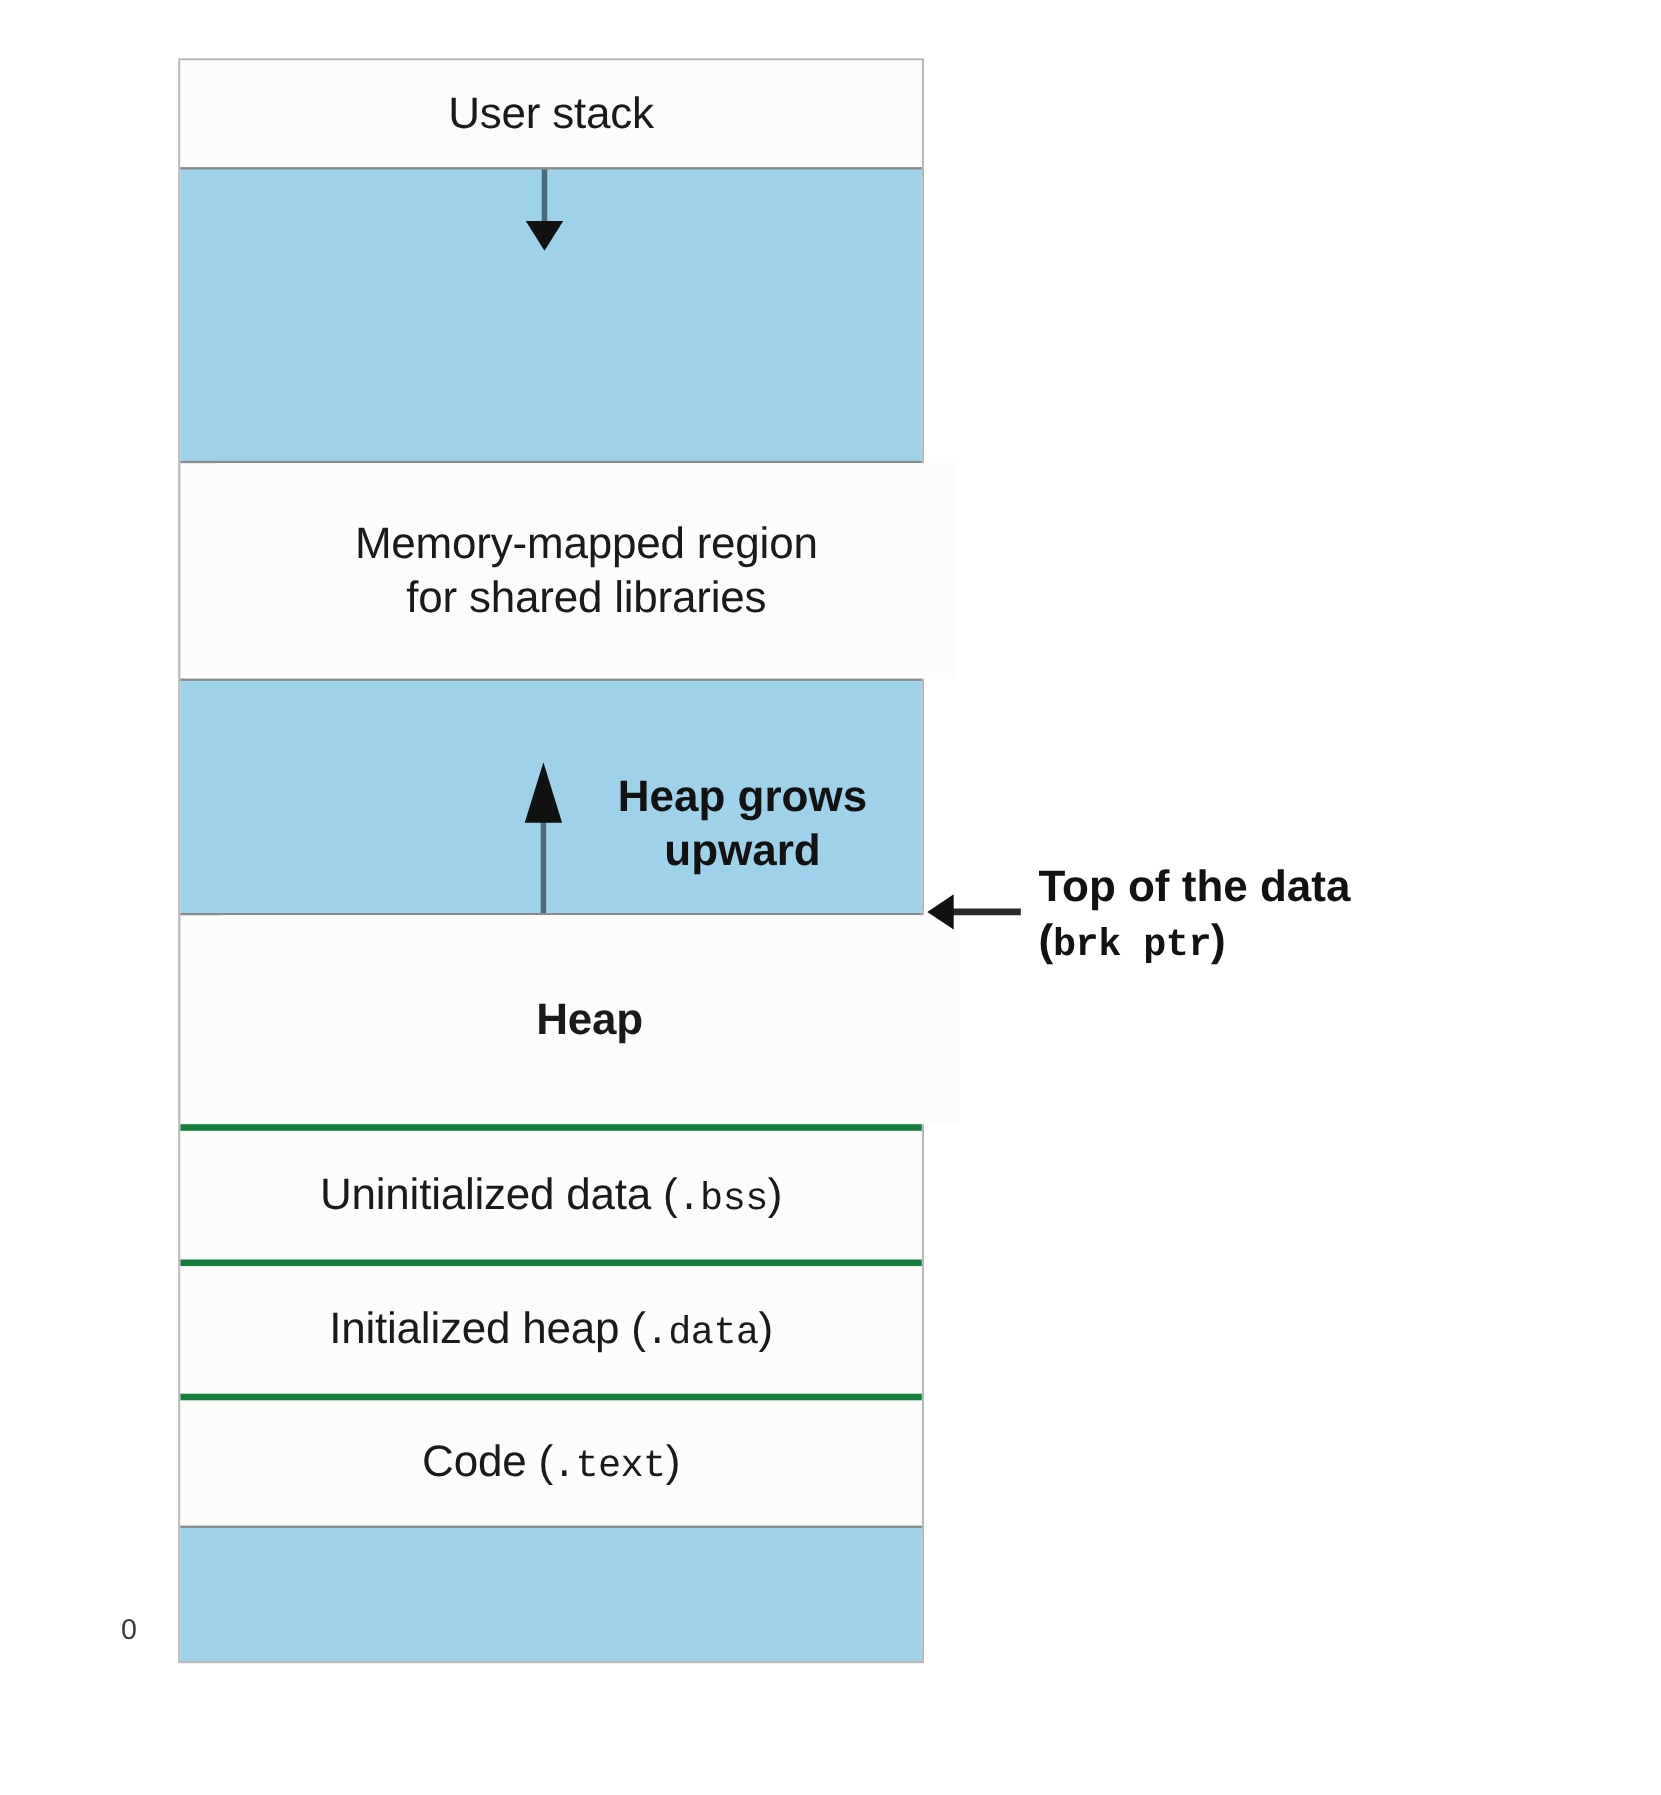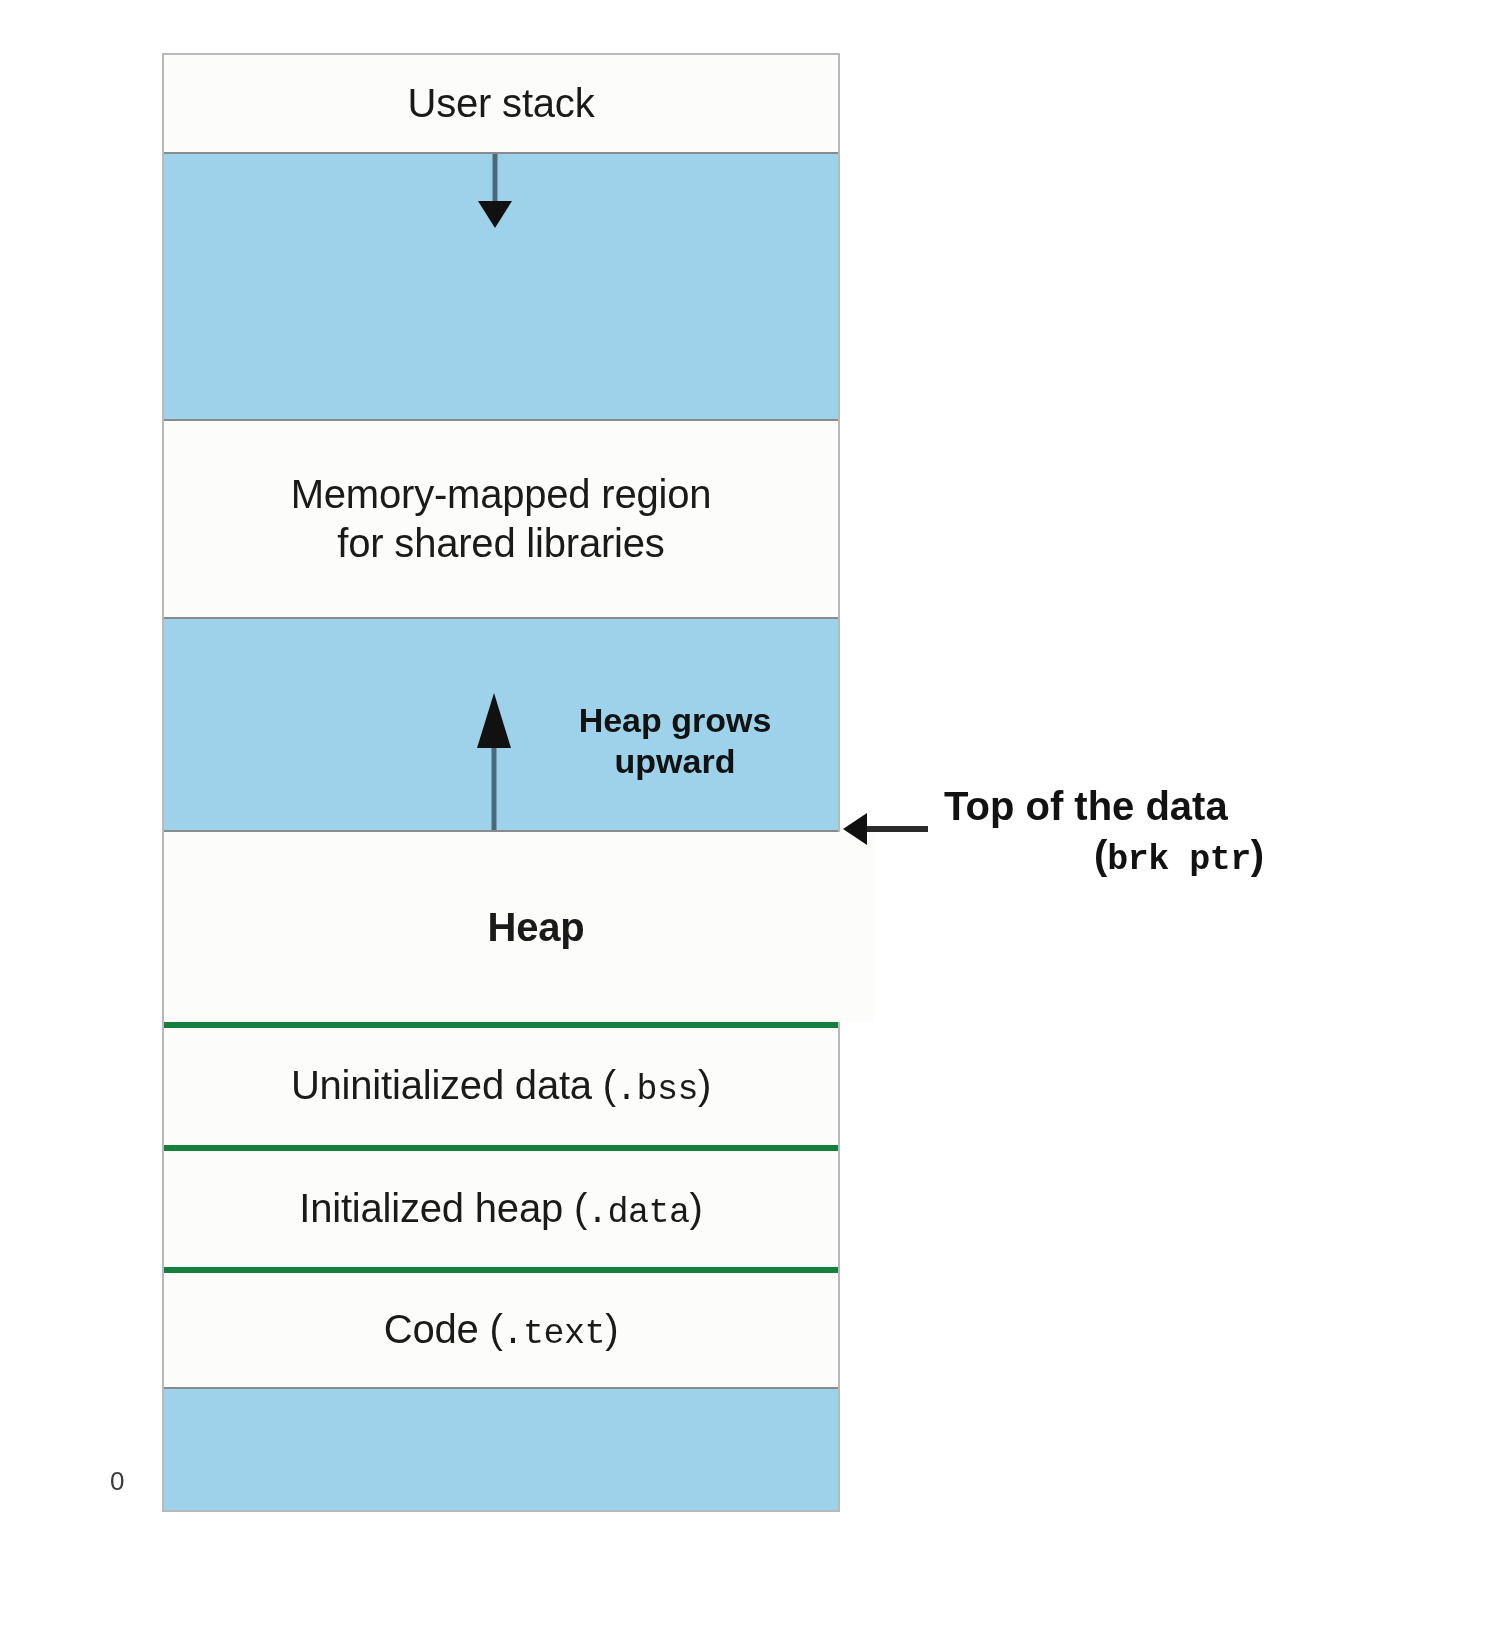--- a/index.html
+++ b/index.html
@@ -66,40 +66,40 @@
     font-size: 35px;
     letter-spacing: -0.5px;
   }
 
   
   .heap-grows-text {
     position: absolute;
     left: 515px;
     top: 700px;
     width: 320px;
-    font-size: 34px;
+    font-size: 40px;
     font-weight: bold;
     line-height: 1.22;
     color: #121212;
     text-align: center;
     white-space: pre-line;
   }
 
   
   .callout {
     position: absolute;
     left: 944px;
     top: 782px;
     width: 470px;
     font-size: 40px;
     font-weight: bold;
     color: #121212;
     line-height: 1.22;
   }
-  .callout .line2 { white-space: pre; text-align: center; }
+  .callout .line2 { white-space: pre; }
 
   
   .zero-label {
     position: absolute;
     left: 110px;
     top: 1466px;
     font-size: 26px;
     color: #3a3a3a;
   }
 
@@ -117,21 +117,21 @@
 <div id="canvas">
 
   <div class="mem-box">
 
     <div class="seg white" style="top:0px; height:97px;">
       <span class="seg-label">User stack</span>
     </div>
 
     <div class="seg blue rule-top rule-bottom" style="top:97px; height:269px;"></div>
 
-    <div class="seg white" style="top:366px; height:196px;">
+    <div class="seg white" style="top:366px; height:196px;margin-left:32px;">
       <span class="seg-label">Memory-mapped region
 for shared libraries</span>
     </div>
 
     <div class="seg blue rule-top rule-bottom" style="top:562px; height:215px;"></div>
 
     <div class="seg white" style="top:777px; height:190px;margin-left:35px;">
       <span class="seg-label bold">Heap</span>
     </div>
 

